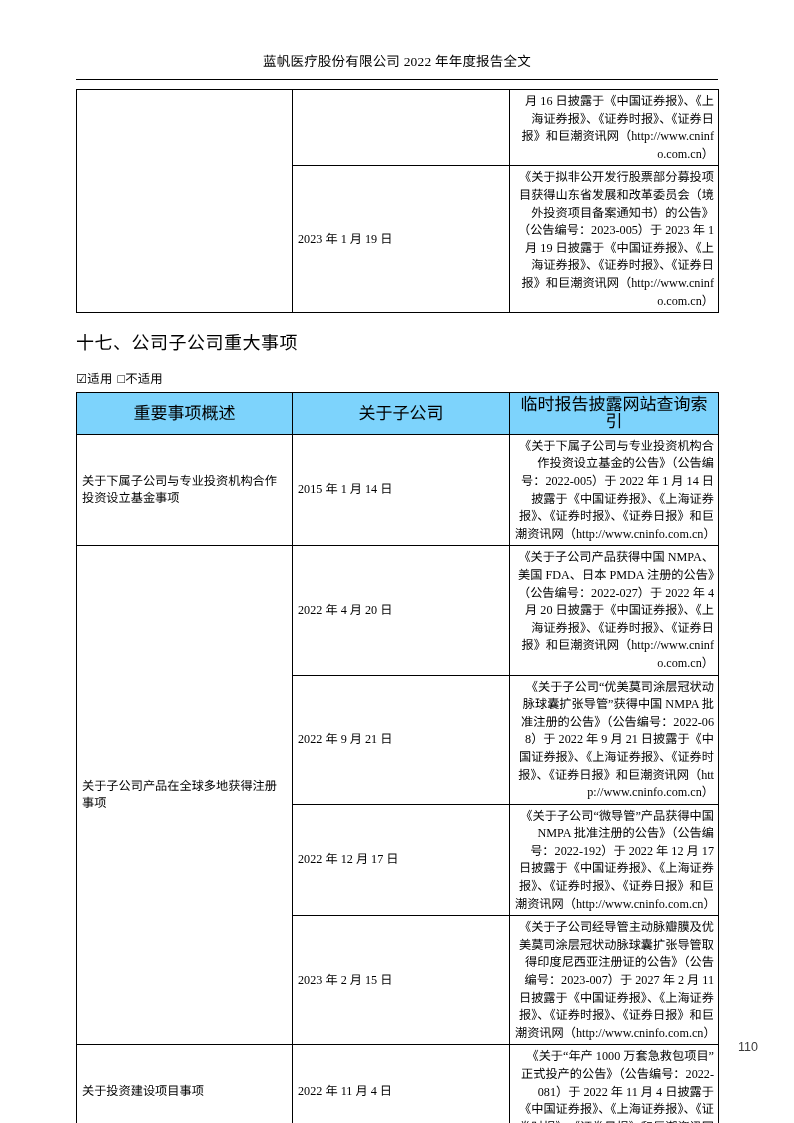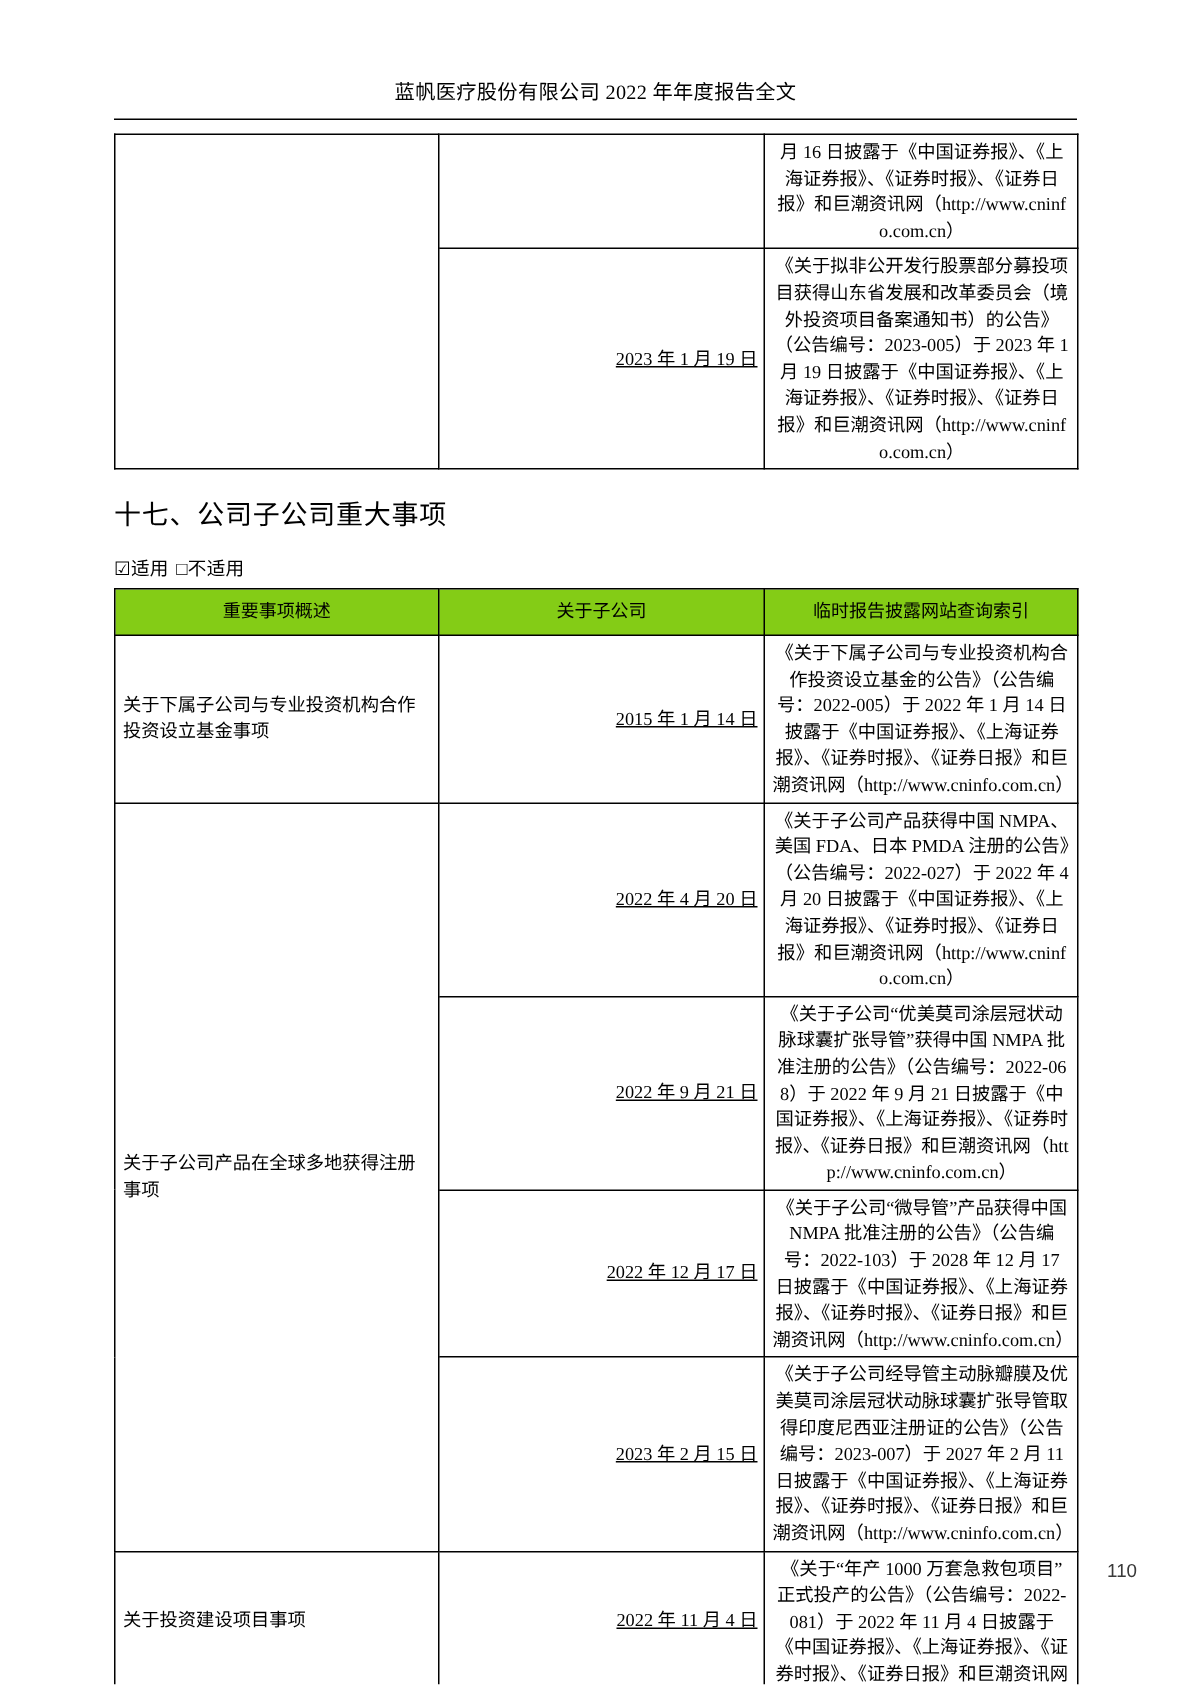--- a/index.html
+++ b/index.html
@@ -53,29 +53,29 @@
   }
   table.doc-table td, table.doc-table th {
     border: 1px solid #000000;
     vertical-align: middle;
     padding: 2px 4px 2px 5px;
     word-break: break-all;
     overflow-wrap: break-word;
     font-weight: normal;
   }
   table.doc-table th {
-    background: #84cc16;
+    background: #7dd3fc;
     text-align: center;
     height: 24px;
     padding: 3px 4px;
-    font-size: 12px;
+    font-size: 17px;
   }
   td.c-desc { text-align: left; }
-  td.c-date { text-align: right; text-decoration: underline; }
-  td.c-index { text-align: center; line-height: 17.6px; }
+  td.c-date { text-align: left; }
+  td.c-index { text-align: right; line-height: 17.6px; }
 
   
   col.w-desc  { width: 216px; }
   col.w-date  { width: 217px; }
   col.w-index { width: 209px; }
 
   
   #table-continued {
     position: absolute;
     left: 76px;
@@ -181,21 +181,21 @@
           <td class="c-desc" rowspan="4">关于子公司产品在全球多地获得注册事项</td>
           <td class="c-date">2022 年 4 月 20 日</td>
           <td class="c-index">《关于子公司产品获得中国 NMPA、美国 FDA、日本 PMDA 注册的公告》（公告编号：2022-027）于 2022 年 4 月 20 日披露于《中国证券报》、《上海证券报》、《证券时报》、《证券日报》和巨潮资讯网（http://www.cninfo.com.cn）</td>
         </tr>
         <tr>
           <td class="c-date">2022 年 9 月 21 日</td>
           <td class="c-index">《关于子公司“优美莫司涂层冠状动脉球囊扩张导管”获得中国 NMPA 批准注册的公告》（公告编号：2022-068）于 2022 年 9 月 21 日披露于《中国证券报》、《上海证券报》、《证券时报》、《证券日报》和巨潮资讯网（http://www.cninfo.com.cn）</td>
         </tr>
         <tr>
           <td class="c-date">2022 年 12 月 17 日</td>
-          <td class="c-index">《关于子公司“微导管”产品获得中国 NMPA 批准注册的公告》（公告编号：2022-103）于 2028 年 12 月 17 日披露于《中国证券报》、《上海证券报》、《证券时报》、《证券日报》和巨潮资讯网（http://www.cninfo.com.cn）</td>
+          <td class="c-index">《关于子公司“微导管”产品获得中国 NMPA 批准注册的公告》（公告编号：2022-192）于 2022 年 12 月 17 日披露于《中国证券报》、《上海证券报》、《证券时报》、《证券日报》和巨潮资讯网（http://www.cninfo.com.cn）</td>
         </tr>
         <tr>
           <td class="c-date">2023 年 2 月 15 日</td>
           <td class="c-index">《关于子公司经导管主动脉瓣膜及优美莫司涂层冠状动脉球囊扩张导管取得印度尼西亚注册证的公告》（公告编号：2023-007）于 2027 年 2 月 11 日披露于《中国证券报》、《上海证券报》、《证券时报》、《证券日报》和巨潮资讯网（http://www.cninfo.com.cn）</td>
         </tr>
         <tr>
           <td class="c-desc" rowspan="1">关于投资建设项目事项</td>
           <td class="c-date">2022 年 11 月 4 日</td>
           <td class="c-index">《关于“年产 1000 万套急救包项目”正式投产的公告》（公告编号：2022-081）于 2022 年 11 月 4 日披露于《中国证券报》、《上海证券报》、《证券时报》、《证券日报》和巨潮资讯网</td>
         </tr>

